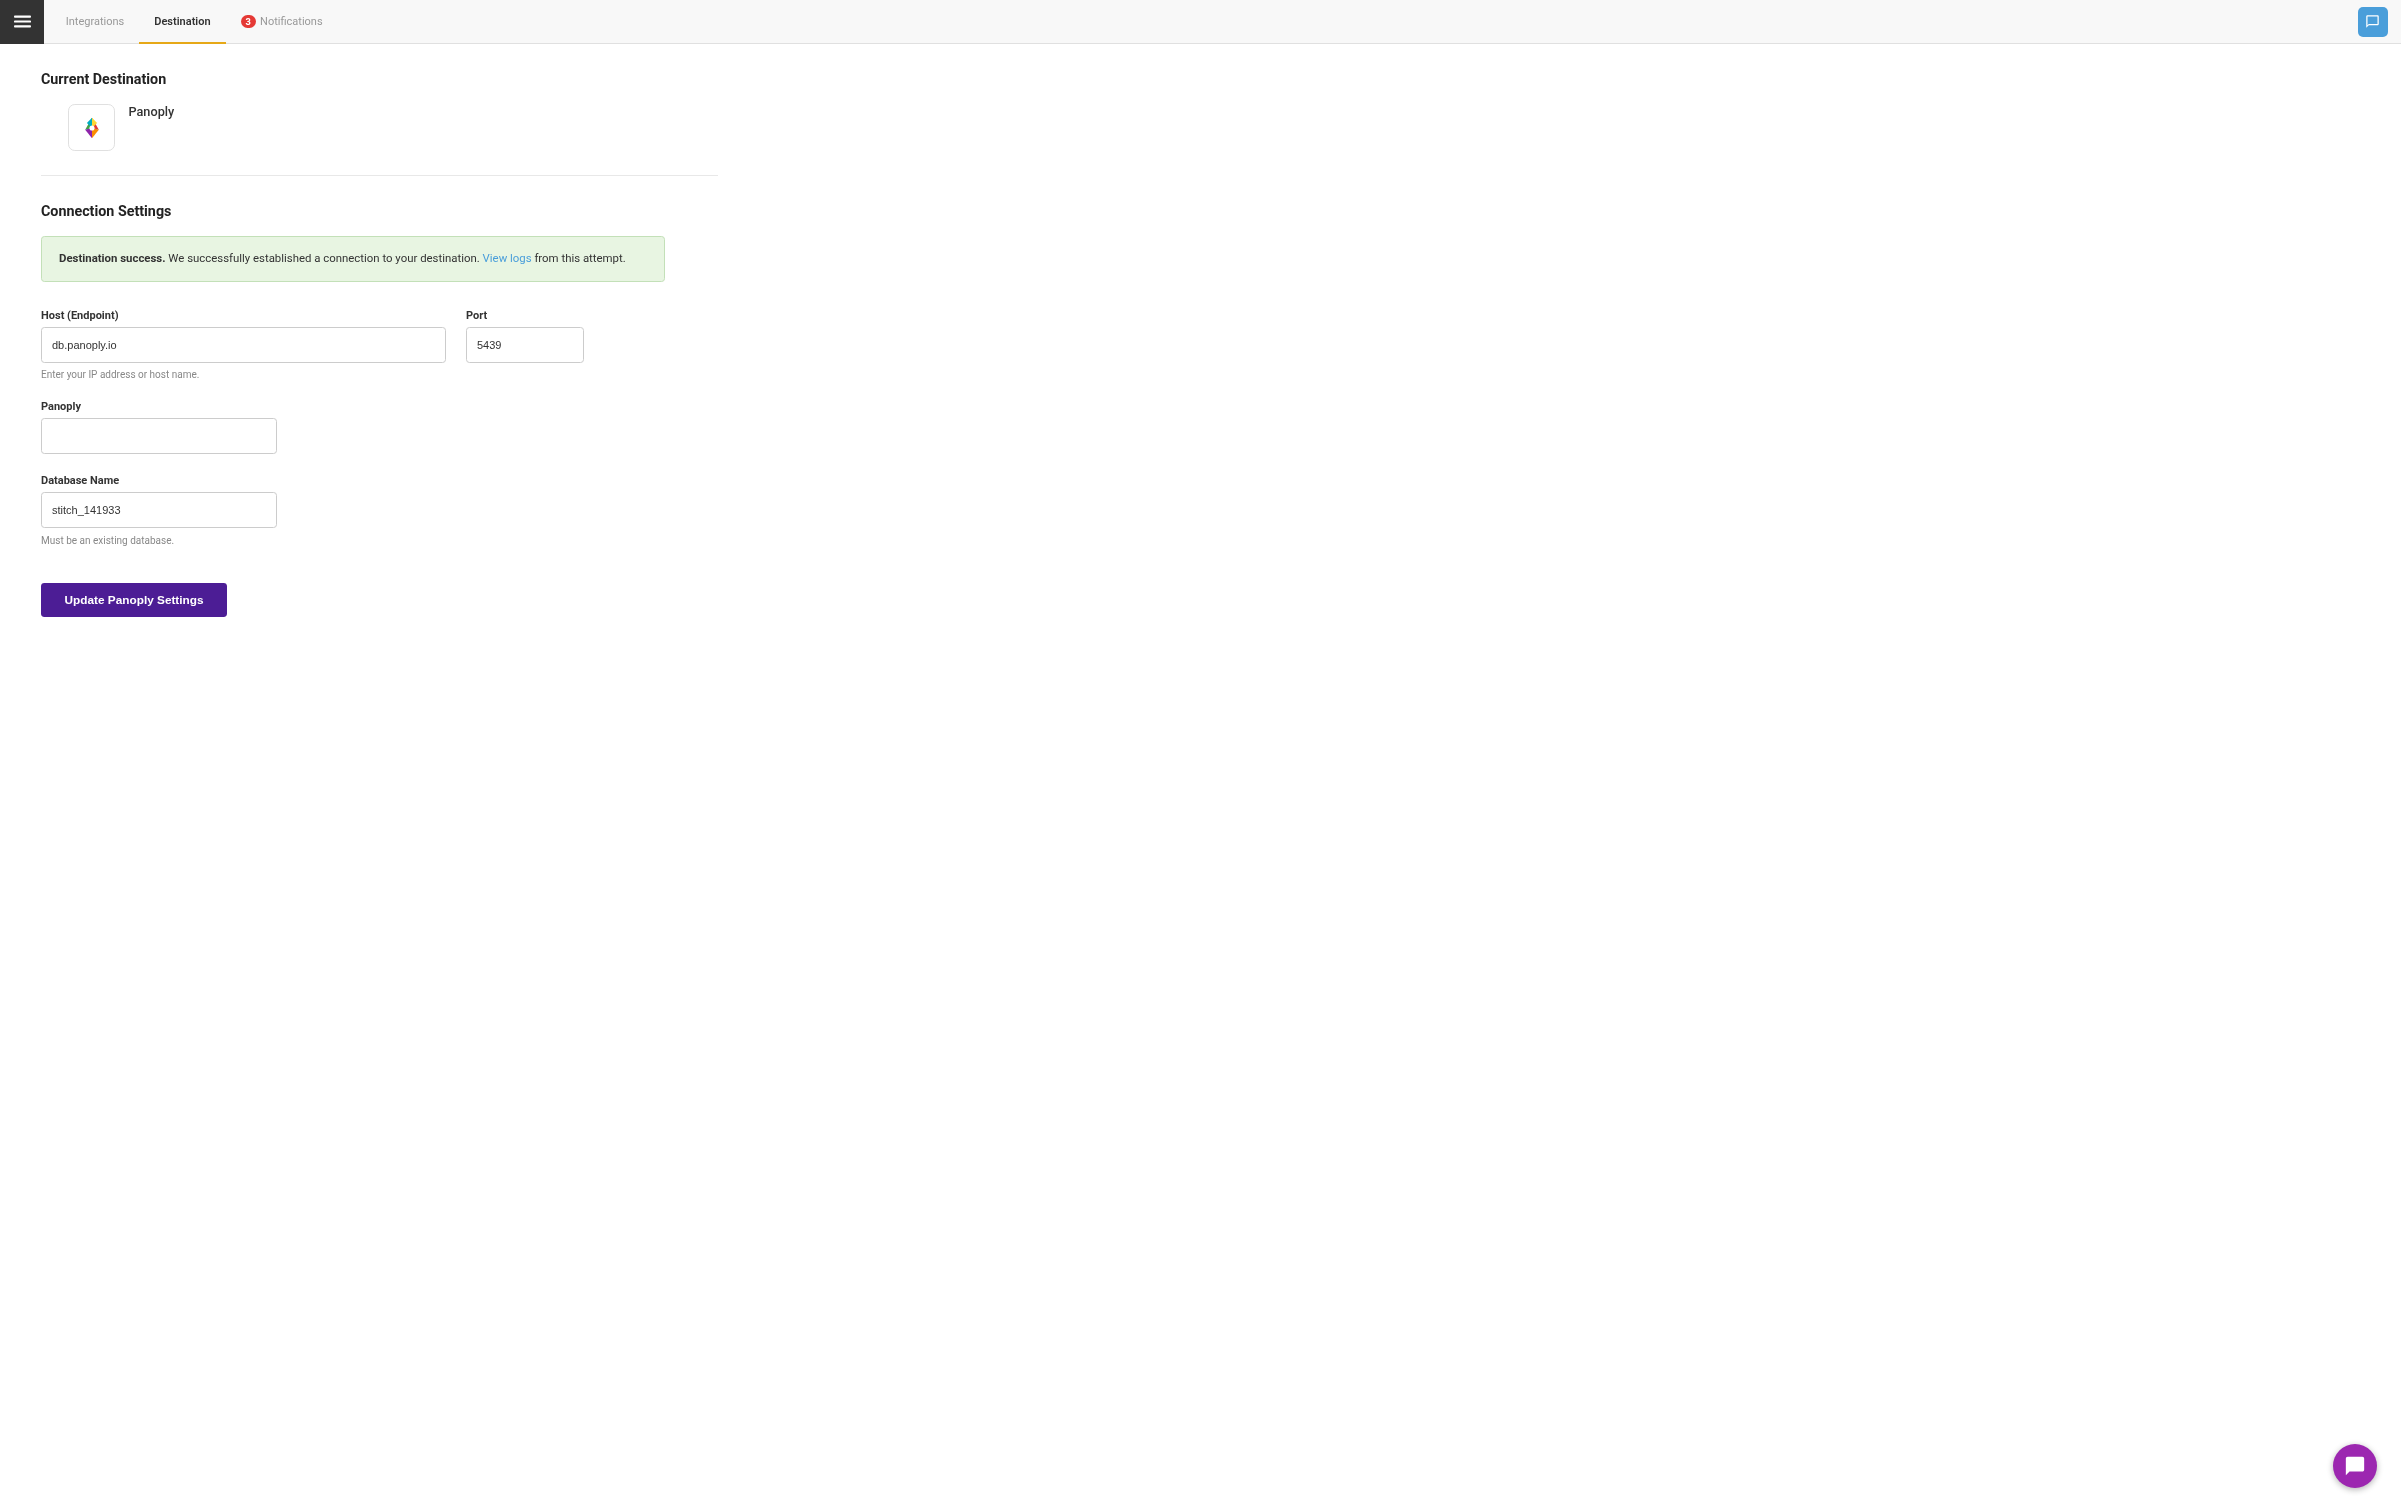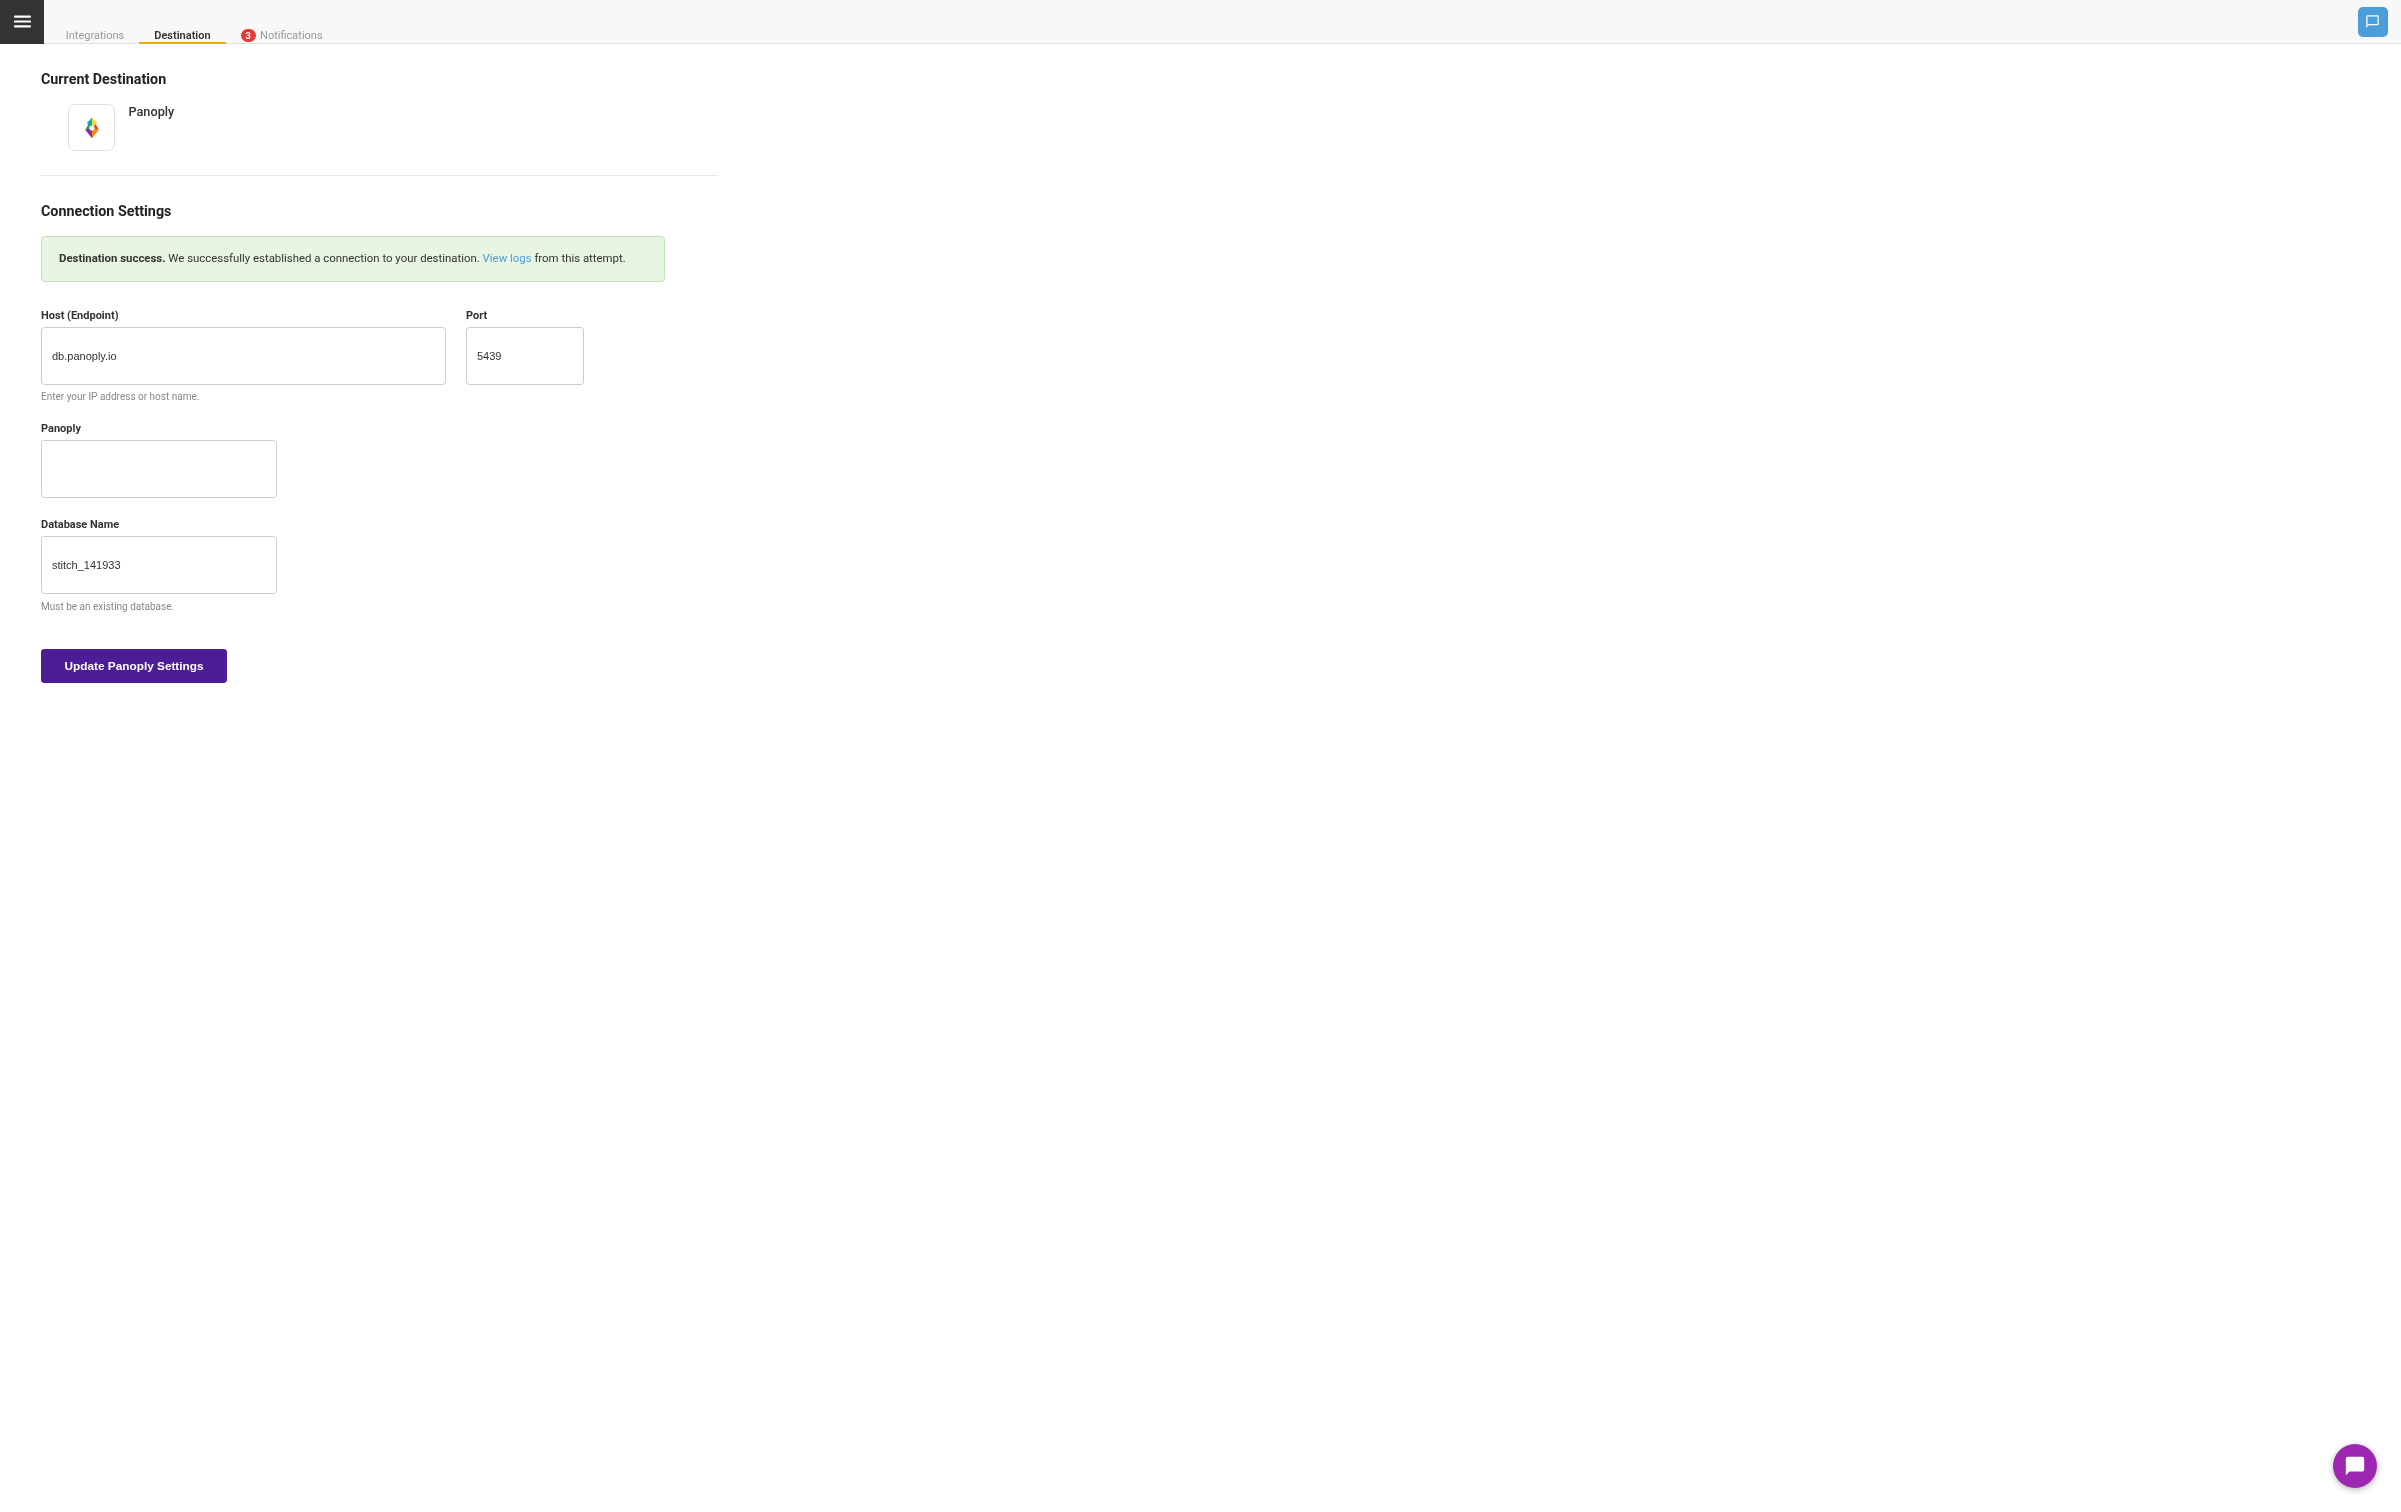--- a/index.html
+++ b/index.html
@@ -28,21 +28,21 @@
       display: flex;
       align-items: flex-end;
       height: 100%;
       padding-left: 6.8px;
       flex: 1;
     }
     .nav-tab {
       padding: 0 15px;
       height: 100%;
       display: flex;
-      align-items: flex-end;
+      align-items: center;
       font-size: 11px;
       color: #666;
       cursor: pointer;
       border-bottom: 2.5px solid transparent;
       position: relative;
       top: 0.8px;
     }
     .nav-tab.active {
       color: #333;
       font-weight: 600;
@@ -150,21 +150,21 @@
     .form-group.dbname { width: 236px; }
 
     .form-label {
       font-size: 11px;
       font-weight: 700;
       color: #333;
     }
     .form-input {
       border: 0.8px solid #ccc;
       border-radius: 3.4px;
-      padding: 22px 10px;
+      padding: 11px 10px;
       font-size: 11px;
       color: #333;
       width: 100%;
       outline: none;
     }
     .form-hint {
       font-size: 10px;
       color: #888;
       margin-top: 1.7px;
     }

